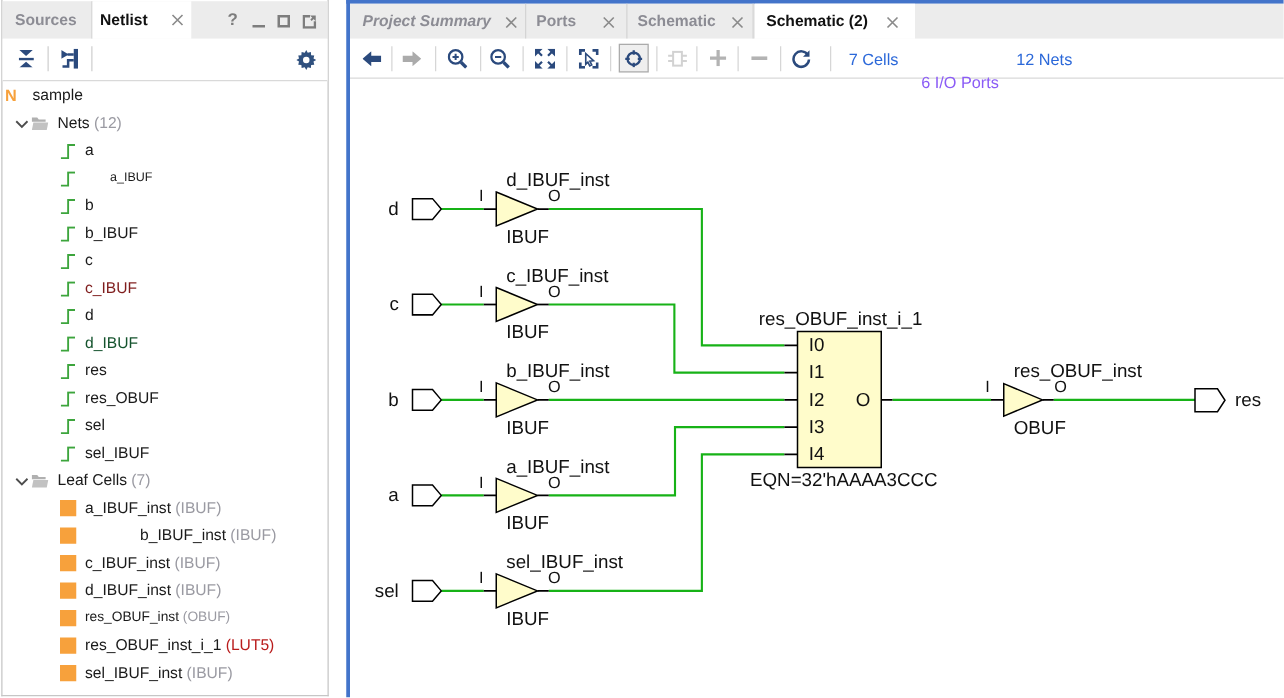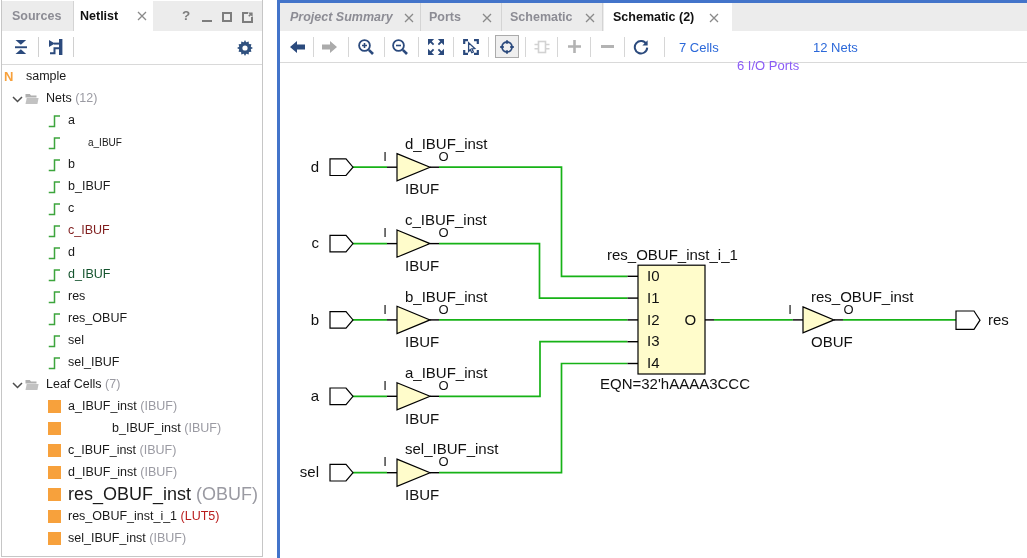--- a/index.html
+++ b/index.html
@@ -121,21 +121,21 @@
 <div class="abs" style="left:46px;top:377.0px;font-size:12.5px;color:#1a1a1a;line-height:15px;">Leaf Cells <span style="color:#9a9aa2;">(7)</span></div>
 <div class="abs" style="left:48px;top:400.0px;width:13px;height:13px;background:#f7a13c;"></div>
 <div class="abs" style="left:68px;top:399.0px;font-size:12.5px;color:#1a1a1a;line-height:15px;">a_IBUF_inst <span style="color:#9a9aa2;">(IBUF)</span></div>
 <div class="abs" style="left:48px;top:422.0px;width:13px;height:13px;background:#f7a13c;"></div>
 <div class="abs" style="left:68px;top:421.0px;font-size:12.5px;color:#1a1a1a;line-height:15px;padding-left:44px;">b_IBUF_inst <span style="color:#9a9aa2;">(IBUF)</span></div>
 <div class="abs" style="left:48px;top:444.0px;width:13px;height:13px;background:#f7a13c;"></div>
 <div class="abs" style="left:68px;top:443.0px;font-size:12.5px;color:#1a1a1a;line-height:15px;">c_IBUF_inst <span style="color:#9a9aa2;">(IBUF)</span></div>
 <div class="abs" style="left:48px;top:466.0px;width:13px;height:13px;background:#f7a13c;"></div>
 <div class="abs" style="left:68px;top:465.0px;font-size:12.5px;color:#1a1a1a;line-height:15px;">d_IBUF_inst <span style="color:#9a9aa2;">(IBUF)</span></div>
 <div class="abs" style="left:48px;top:488.0px;width:13px;height:13px;background:#f7a13c;"></div>
-<div class="abs" style="left:68px;top:487.0px;font-size:18px;color:#1a1a1a;line-height:15px;">res_OBUF_inst <span style="color:#9a9aa2;">(OBUF)</span></div>
+<div class="abs" style="left:68px;top:487.0px;font-size:11px;color:#1a1a1a;line-height:15px;">res_OBUF_inst <span style="color:#9a9aa2;">(OBUF)</span></div>
 <div class="abs" style="left:48px;top:510.0px;width:13px;height:13px;background:#f7a13c;"></div>
 <div class="abs" style="left:68px;top:509.0px;font-size:12.5px;color:#1a1a1a;line-height:15px;">res_OBUF_inst_i_1 <span style="color:#b91c1c;">(LUT5)</span></div>
 <div class="abs" style="left:48px;top:532.0px;width:13px;height:13px;background:#f7a13c;"></div>
 <div class="abs" style="left:68px;top:531.0px;font-size:12.5px;color:#1a1a1a;line-height:15px;">sel_IBUF_inst <span style="color:#9a9aa2;">(IBUF)</span></div>
 </div>
 
 <div class="abs" style="left:277px;top:0;width:750px;height:3px;background:#4374ca;"></div>
 <div class="abs" style="left:277px;top:0;width:3px;height:558px;background:#4374ca;"></div>
 
 <div class="abs" style="left:280px;top:3px;width:747px;height:28px;background:#ececec;"></div>

